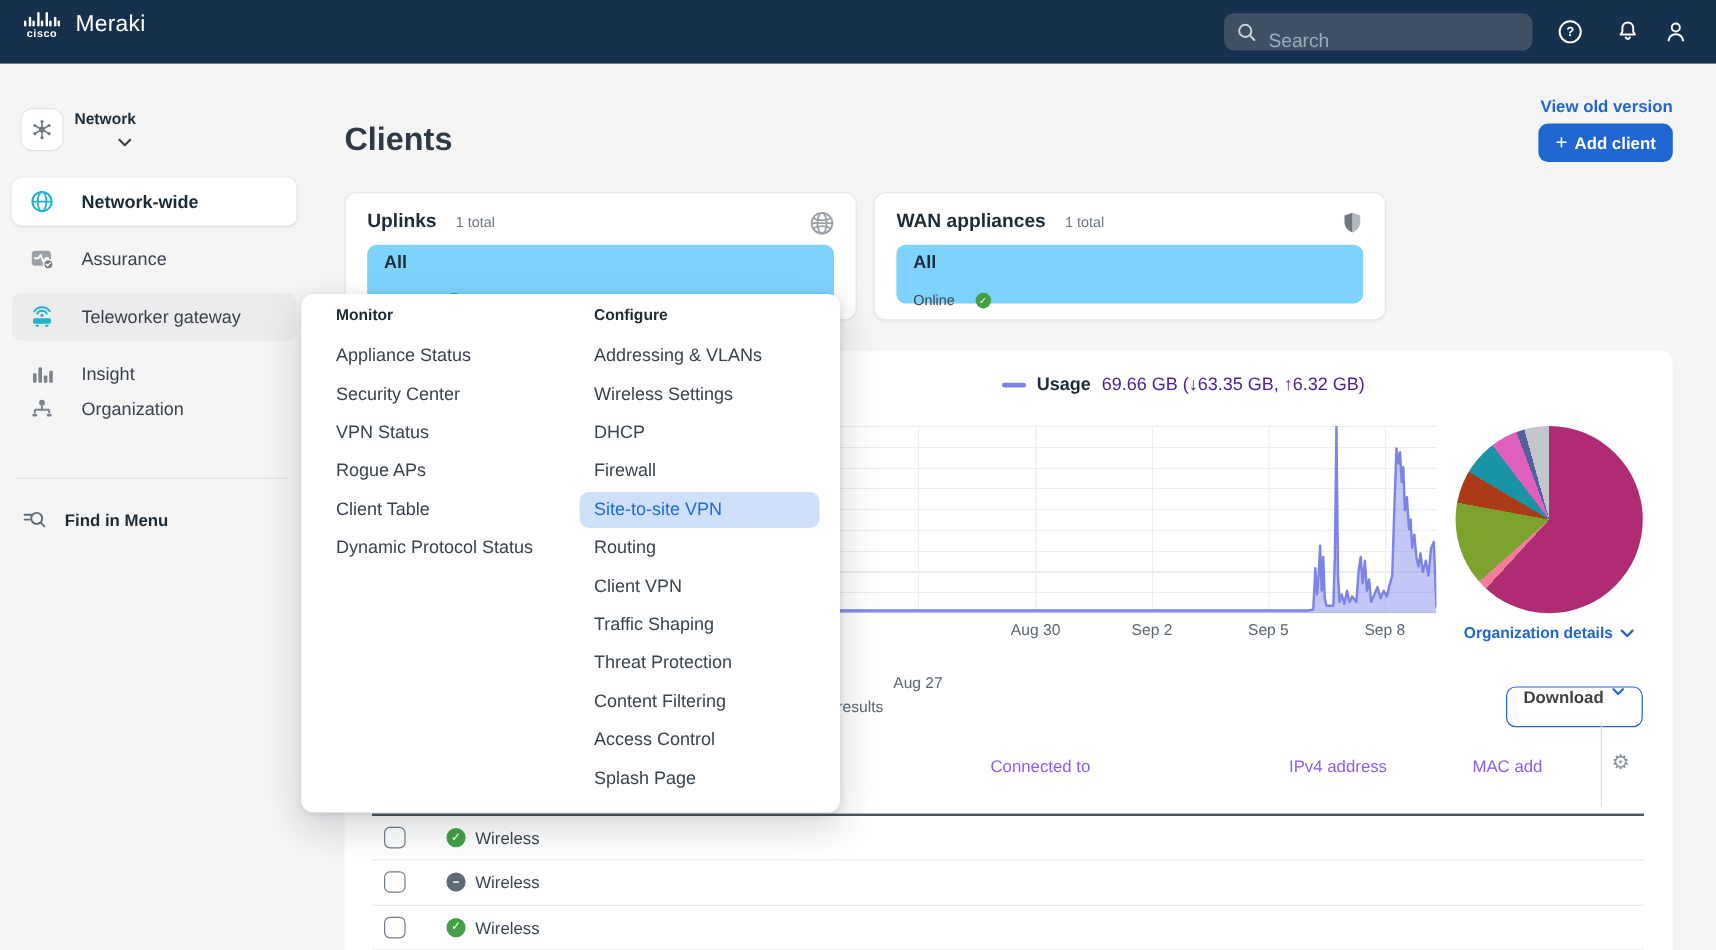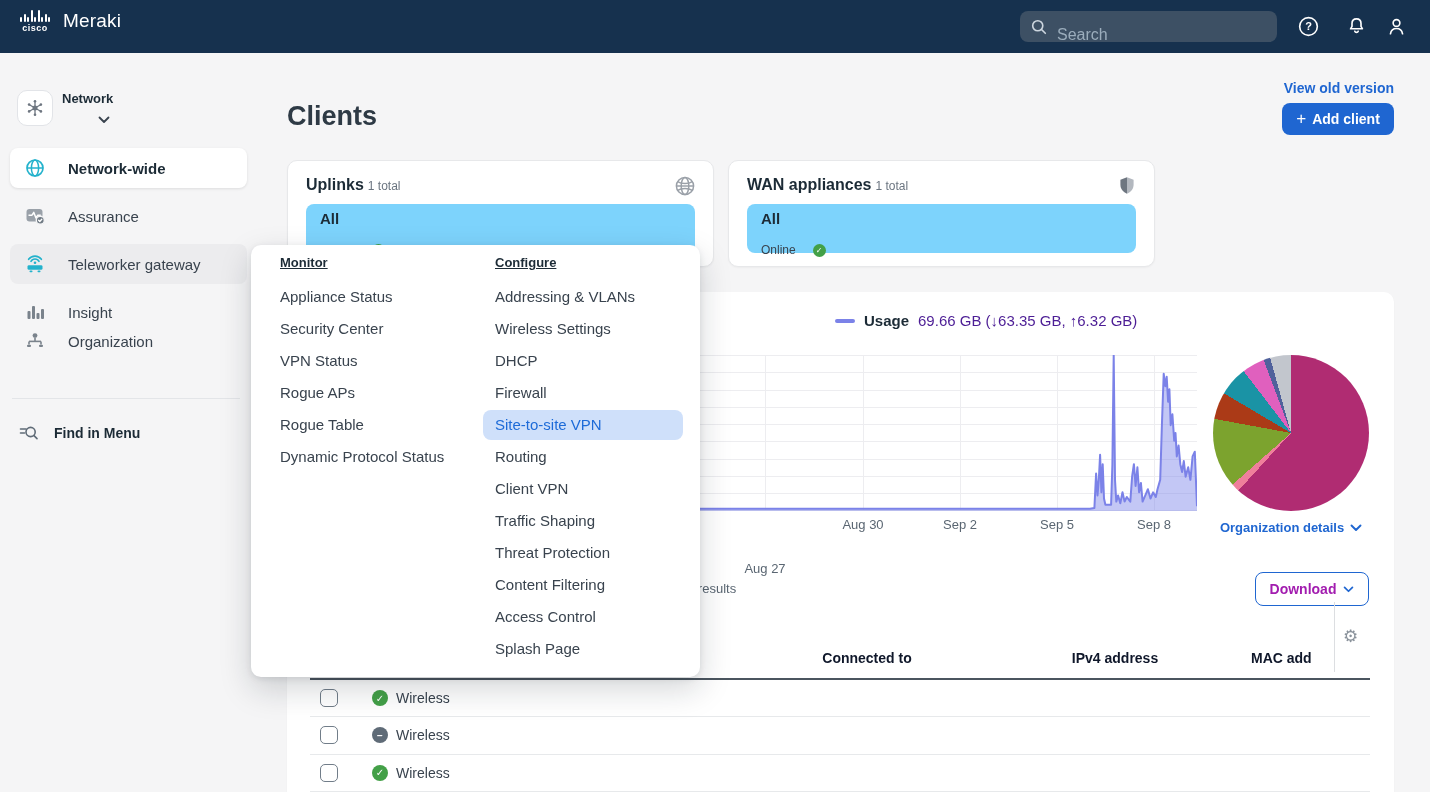--- a/index.html
+++ b/index.html
@@ -34,21 +34,21 @@
   .find-menu { position:absolute; left:18px; top:413px; height:40px; display:flex; align-items:center; gap:14px; font-size:14px; font-weight:bold; color:#1c2b36; cursor:pointer; }
 
   
   .page-title { position:absolute; left:287px; top:101px; font-size:27px; font-weight:bold; color:#2e3a45; }
   .view-old { position:absolute; left:1281px; top:80px; width:113px; text-align:right; font-size:14px; font-weight:bold; color:#1f66d1; cursor:pointer; }
   .add-client { position:absolute; left:1282px; top:103px; width:112px; height:32px; background:#1f66d1; color:#fff; border:none; border-radius:8px; font-size:14px; font-weight:bold; font-family:inherit; cursor:pointer; display:flex; align-items:center; justify-content:center; gap:6px; }
   .add-client .plus { font-size:17px; font-weight:400; margin-top:-1px; }
 
   
   .card { position:absolute; top:160px; width:427px; height:107px; background:#fff; border:1px solid #e7e8ea; border-radius:10px; box-shadow:0 1px 2px rgba(0,0,0,.04); padding:15px 18px; }
-  .card-head { display:flex; align-items:baseline; gap:4px; }
+  .card-head { display:flex; align-items:baseline; gap:16px; }
   .card-title { font-size:16px; font-weight:bold; color:#1c2b36; }
   .card-count { font-size:12px; color:#6b7580; }
   .card-icon { position:absolute; right:16px; top:13px; }
   .card-inner { position:absolute; left:18px; right:18px; top:43px; height:49px; background:#7dd3fc; border-radius:8px; padding:6px 14px; cursor:pointer; }
   .card-all { font-size:15px; font-weight:bold; color:#1c2b36; }
   .card-status { display:flex; align-items:center; gap:17px; font-size:12px; color:#39434e; margin-top:16px; }
 
   .status-dot { border-radius:50%; color:#fff; display:inline-flex; align-items:center; justify-content:center; font-weight:bold; }
   .status-dot.online { background:#43a047; }
   .status-dot.offline { background:#5f6b77; }
@@ -62,37 +62,37 @@
   .plot { position:absolute; left:33px; top:63px; width:877px; height:156px;
           background-image:repeating-linear-gradient(to bottom,#ededf0 0,#ededf0 1px,transparent 1px,transparent 17.3px);
           border-bottom:1px solid #ededf0; }
   .vline { position:absolute; top:0; width:1px; height:156px; background:#ededf0; }
   .plot svg { position:absolute; left:0; top:0; }
   .xlabels { position:absolute; left:33px; top:225px; width:877px; height:16px; }
   .xlabel { position:absolute; width:80px; text-align:center; font-size:13px; color:#5a6672; }
   .pie { position:absolute; left:926px; top:63px; width:156px; height:156px; border-radius:50%; }
   .app-details { position:absolute; left:920px; top:228px; width:168px; text-align:center; font-size:13px; font-weight:bold; color:#1f66d1; cursor:pointer; display:flex; align-items:center; justify-content:center; gap:6px; }
   .results { position:absolute; left:400px; top:289px; font-size:13px; color:#5a6672; }
-  .download-btn { position:absolute; left:968px; top:280px; width:114px; height:34px; background:#fff; border:1.5px solid #1f66d1; border-radius:8px; color:#a21caf; font-size:14px; font-weight:bold; font-family:inherit; cursor:pointer; display:flex; align-items:center; justify-content:center; gap:7px; }
-  .colhead { position:absolute; top:338px; font-size:14px; font-weight:bold; color:#0f172a;margin-top:20px; }
+  .download-btn { position:absolute; left:968px; top:280px; width:114px; height:34px; background:#fff; border:1.5px solid #1f66d1; border-radius:8px; color:#404040; font-size:14px; font-weight:bold; font-family:inherit; cursor:pointer; display:flex; justify-content:center; gap:7px; }
+  .colhead { position:absolute; top:338px; font-size:14px; font-weight:normal; color:#8b5cf6; }
   .colsep { position:absolute; left:1047px; top:310px; width:1px; height:70px; background:#dcdee1; }
   .gear { position:absolute; left:1056px; top:334px; font-size:17px; color:#8a929b; cursor:pointer; }
   .tbl-topline { position:absolute; left:23px; top:386px; width:1060px; height:2px; background:#4b555f; }
   .rows { position:absolute; left:23px; top:388px; width:1060px; }
   .trow { height:37.3px; display:flex; align-items:center; border-bottom:1px solid #e7e9eb; cursor:pointer; }
   .trow .cbx { width:18px; height:18px; border:1.5px solid #717d89; border-radius:5px; background:#fff; margin-left:10px; cursor:pointer; }
   .trow .status-dot { width:16px; height:16px; font-size:10px; margin-left:34px; }
   .trow .conn { font-size:14px; color:#39434e; margin-left:8px; }
 
   
   .flyout { position:absolute; left:251px; top:245px; width:449px; height:432px; background:#fff; border-radius:10px; box-shadow:0 12px 32px rgba(15,25,40,.18), 0 2px 6px rgba(15,25,40,.10); z-index:60; }
   .menu-col { position:absolute; top:8px; }
   .menu-col.monitor { left:29px; width:196px; }
   .menu-col.configure { left:244px; width:212px; }
-  .menu-head { font-size:13px; font-weight:bold; color:#1c2b36; height:20px; line-height:20px; margin-bottom:8px;text-decoration:underline; }
+  .menu-head { font-size:13px; font-weight:bold; color:#1c2b36; height:20px; line-height:20px; margin-bottom:8px; }
   .menu-item { font-size:15px; color:#39434e; height:32px; line-height:32px; cursor:pointer; white-space:nowrap; }
   .menu-item.selected { background:#cfe0fa; color:#1d6bd8; border-radius:8px; padding:0 12px; margin-left:-12px; width:200px; height:30px; line-height:30px; margin-top:1px; margin-bottom:1px; }
 </style>
 </head>
 <body>
 
 <div class="topbar">
   <div class="brandwrap">
     <div class="cisco-logo">
       <div class="cisco-bars" aria-hidden="true">
@@ -340,21 +340,21 @@
     <span>Download</span>
     <span style="display:flex">
       <svg width="11" height="7" viewBox="0 0 12 8">
           <polyline points="1.5,1.5 6,6 10.5,1.5" fill="none" stroke="#1f66d1" stroke-width="2" stroke-linecap="round" stroke-linejoin="round"></polyline>
         </svg>
     </span>
   </button>
 
   <div class="colhead" style="left:500px;width:160px;text-align:center">Connected to</div>
   <div class="colhead" style="left:748px;width:160px;text-align:center">IPv4 address</div>
-  <div class="colhead" style="left:964px;width:62px;overflow:hidden;white-space:nowrap">MAC add</div>
+  <div class="colhead" style="left:940px;width:62px;overflow:hidden;white-space:nowrap">MAC add</div>
   <div class="colsep"></div>
   <span class="gear">⚙</span>
   <div class="tbl-topline"></div>
 
   <div class="rows">
     <div class="trow">
       <span class="cbx"></span>
       <span class="status-dot online">✓</span>
       <span class="conn">Wireless</span>
     </div>
@@ -372,21 +372,21 @@
 </div>
 
 <div class="flyout">
   <div class="menu-col monitor">
     <div class="menu-head">Monitor</div>
     <div id="monitor-items">
         <div class="menu-item">Appliance Status</div>
         <div class="menu-item">Security Center</div>
         <div class="menu-item">VPN Status</div>
         <div class="menu-item">Rogue APs</div>
-        <div class="menu-item">Rogue Table</div>
+        <div class="menu-item">Client Table</div>
         <div class="menu-item">Dynamic Protocol Status</div>
       </div>
   </div>
   <div class="menu-col configure">
     <div class="menu-head">Configure</div>
     <div id="configure-items">
         <div class="menu-item">Addressing &amp; VLANs</div>
         <div class="menu-item">Wireless Settings</div>
         <div class="menu-item">DHCP</div>
         <div class="menu-item">Firewall</div>

